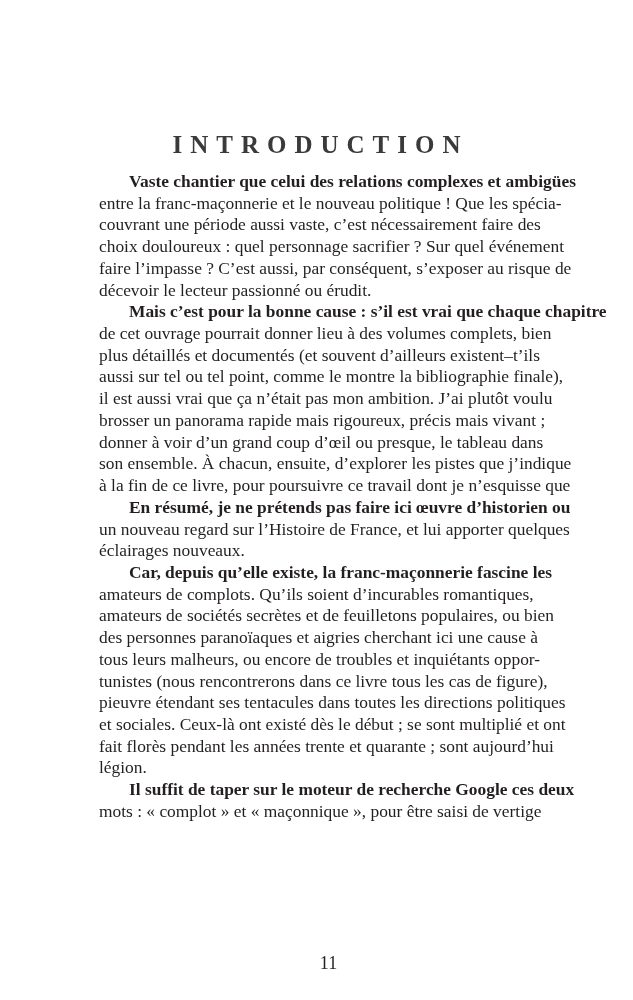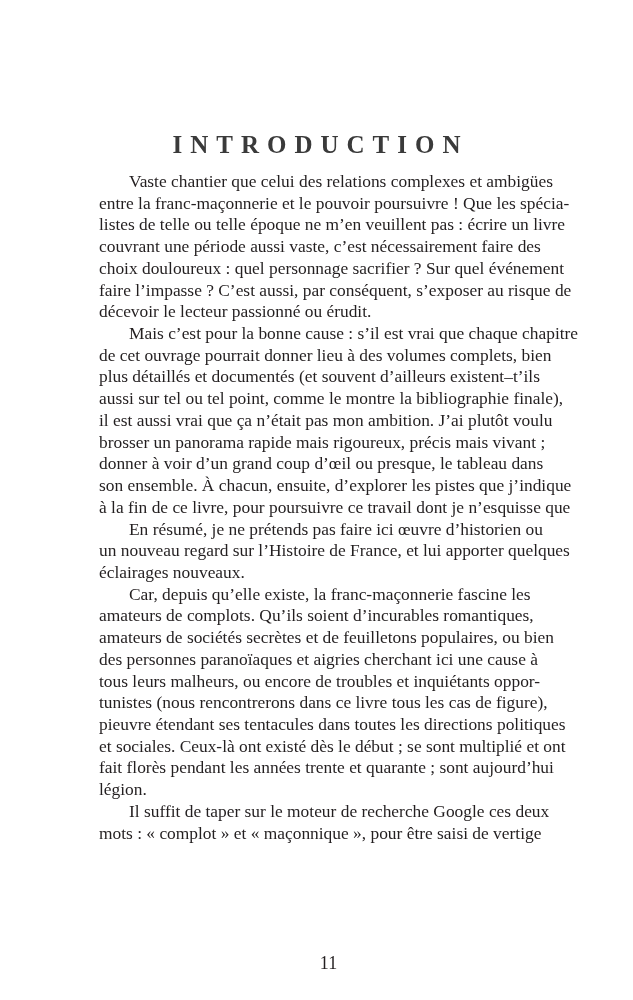--- a/index.html
+++ b/index.html
@@ -50,20 +50,21 @@
       white-space: nowrap;
       text-align: justify;
       text-align-last: justify;
     }
     .line.last {
       text-align-last: left;
     }
     .line.indent {
       padding-left: 30px;
       box-sizing: border-box;
+      font-weight: bold;
     }
     .page-number {
       position: absolute;
       left: 12px;
       width: 633px;
       top: 952px;
       text-align: center;
       font-size: 18px;
       line-height: 22px;
     }
@@ -71,22 +72,21 @@
 </head>
 <body>
 
 <div class="page">
   <div class="chapter-title">INTRODUCTION</div>
 
   <div class="body-text">
 
     <div class="paragraph">
       <span class="line indent">Vaste chantier que celui des relations complexes et ambigües</span>
-      <span class="line">entre la franc-maçonnerie et le pouvoir poursuivre ! Que les spécia-</span>
-      <span class="line">listes de telle ou telle époque ne m’en veuillent pas : écrire un livre</span>
+      <span class="line">entre la franc-maçonnerie et le nouveau politique ! Que les spécia-</span>
       <span class="line">couvrant une période aussi vaste, c’est nécessairement faire des</span>
       <span class="line">choix douloureux : quel personnage sacrifier ? Sur quel événement</span>
       <span class="line">faire l’impasse ? C’est aussi, par conséquent, s’exposer au risque de</span>
       <span class="line last">décevoir le lecteur passionné ou érudit.</span>
     </div>
 
     <div class="paragraph">
       <span class="line indent">Mais c’est pour la bonne cause : s’il est vrai que chaque chapitre</span>
       <span class="line">de cet ouvrage pourrait donner lieu à des volumes complets, bien</span>
       <span class="line">plus détaillés et documentés (et souvent d’ailleurs existent–t’ils</span>

